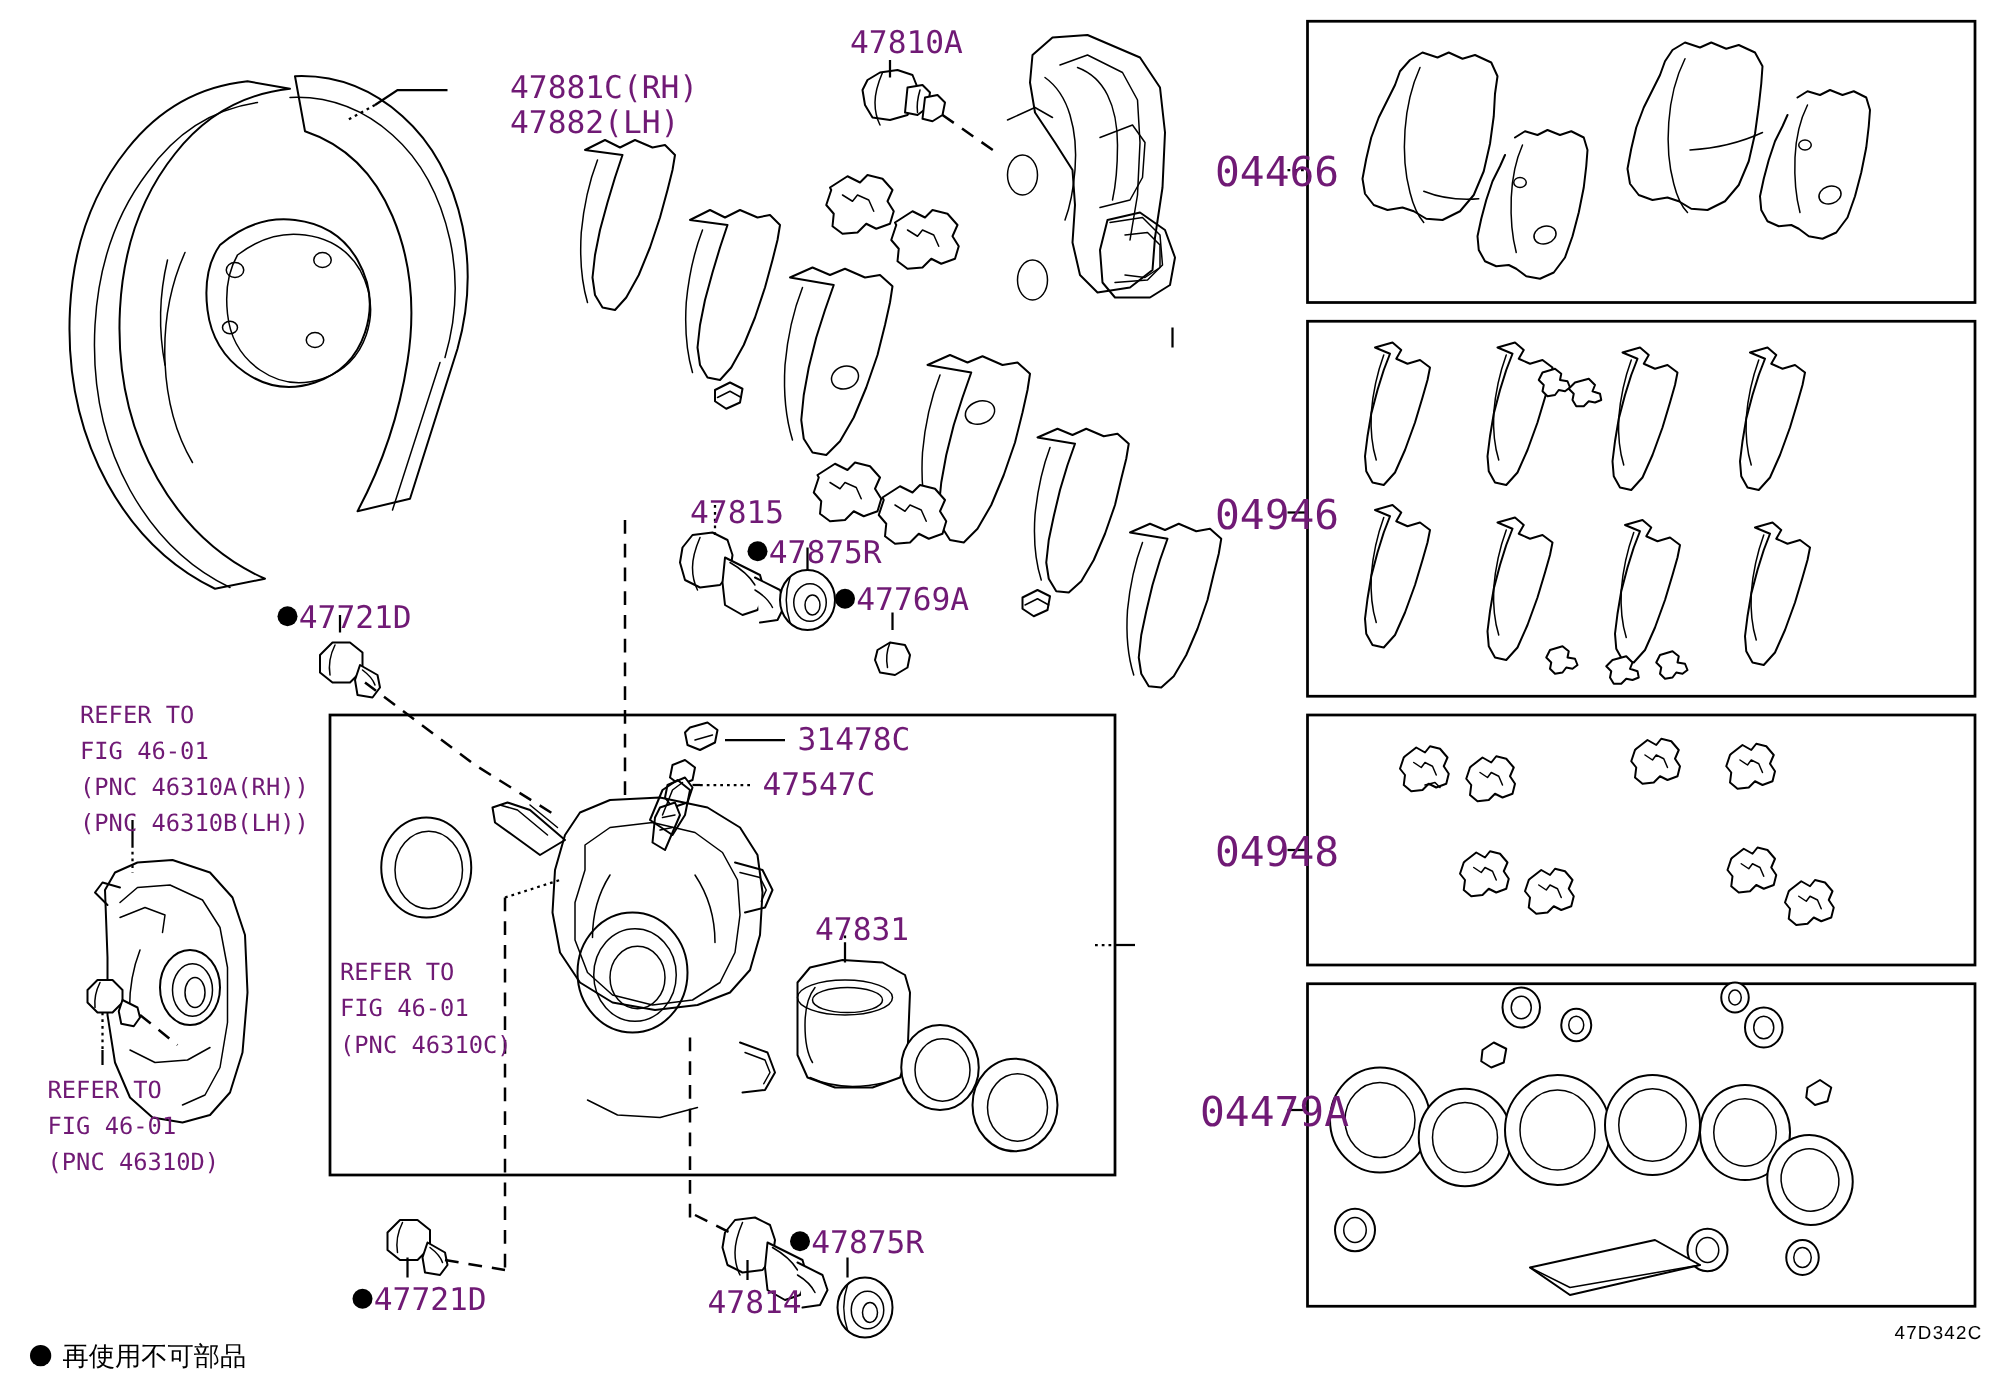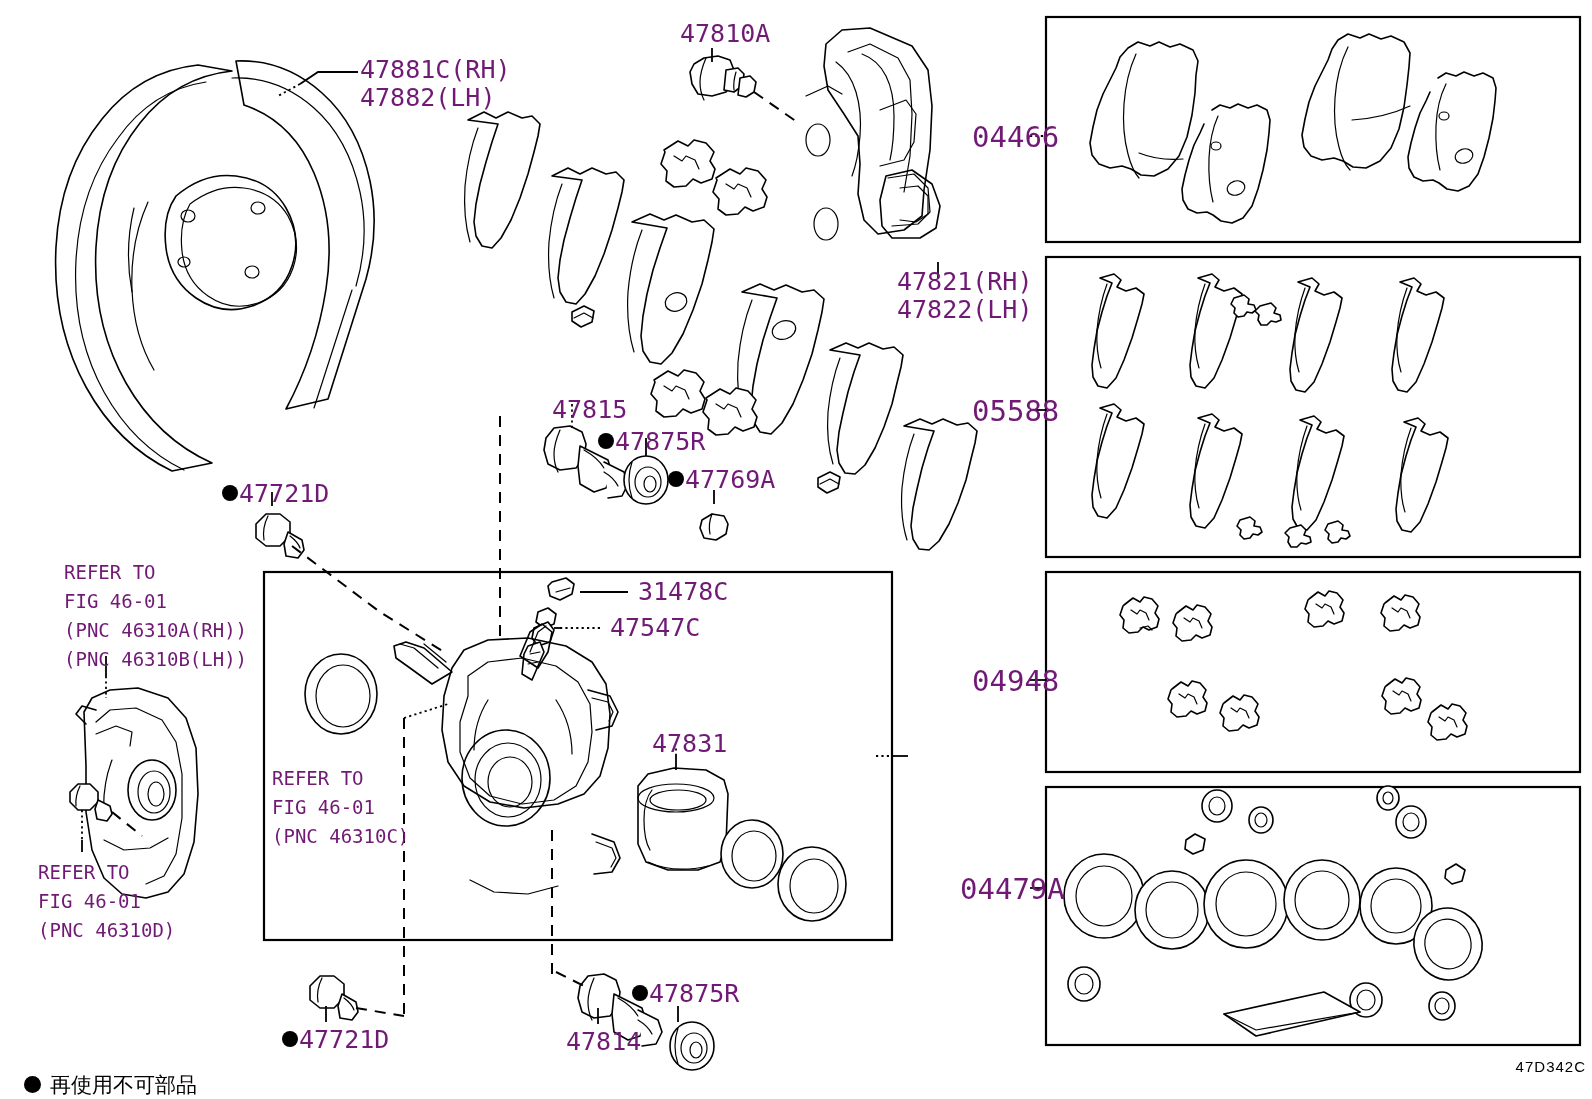--- a/index.html
+++ b/index.html
@@ -14,23 +14,23 @@
 
   .lbl{
     position:absolute;
     font-family:"DejaVu Sans Mono","Liberation Mono",monospace;
     font-size:25px;
     line-height:27px;
     letter-spacing:0px;
     white-space:pre;
     color:#701a75;
   }
-  .lbl.two{line-height:28px;}
+  .lbl.two{line-height:28px;margin-left:48px;}
   .lbl.small{font-size:19px;line-height:29px;}
-  .lbl.panelnum{font-size:29px;}
+  .lbl.panelnum{font-size:33px;}
   .bullet{
     display:inline-block;width:16px;height:16px;border-radius:50%;
     background:#000;vertical-align:1px;margin-right:1px;
   }
   .legend{
     position:absolute;left:24px;top:1010px;
     font-family:"Liberation Sans","DejaVu Sans",sans-serif;
     font-size:21px;line-height:30px;white-space:pre;
   }
   .legend .bullet{width:17px;height:17px;margin-right:9px;vertical-align:-1px;}
@@ -481,21 +481,20 @@
     <path class="dot" d="M82 810 L82 840"></path>
     <path class="ld" d="M82 840 L82 852"></path>
   </g>
 
 </svg>
 
 <div class="lbl two" style="left:360px;top:56px;"><span>47881C(RH)</span><br><span>47882(LH)</span></div>
 
 <div class="lbl" style="left:680px;top:20px;">47810A</div>
 
-<div class="lbl two" style="left:897px;top:268px;"><span>47821(RH)</span><br><span>47822(LH)</span></div>
 
 <div class="lbl" style="left:552px;top:396px;">47815</div>
 
 <div class="lbl" style="left:598px;top:428px;"><span class="bullet"></span><span>47875R</span></div>
 
 <div class="lbl" style="left:668px;top:466px;"><span class="bullet"></span><span>47769A</span></div>
 
 <div class="lbl" style="left:222px;top:480px;"><span class="bullet"></span><span>47721D</span></div>
 
 <div class="lbl small" style="left:64px;top:558px;"><span>REFER TO</span><br><span>FIG 46-01</span><br><span>(PNC 46310A(RH))</span><br><span>(PNC 46310B(LH))</span></div>
@@ -510,21 +509,21 @@
 <div class="lbl" style="left:652px;top:730px;">47831</div>
 
 
 <div class="lbl" style="left:282px;top:1026px;"><span class="bullet"></span><span>47721D</span></div>
 
 <div class="lbl" style="left:566px;top:1028px;">47814</div>
 
 <div class="lbl" style="left:632px;top:980px;"><span class="bullet"></span><span>47875R</span></div>
 
 <div class="lbl panelnum" style="left:972px;top:124px;">04466</div>
-<div class="lbl panelnum" style="left:972px;top:398px;">05588</div>
+<div class="lbl panelnum" style="left:972px;top:398px;">04946</div>
 <div class="lbl panelnum" style="left:972px;top:668px;">04948</div>
 <div class="lbl panelnum" style="left:960px;top:876px;">04479A</div>
 
 <div class="legend">
   <div><span class="bullet"></span><span style="font-family:'DejaVu Sans',sans-serif;">再使用不可部品</span></div>
   
 </div>
 
 <div class="diagcode">47D342C</div>
 

